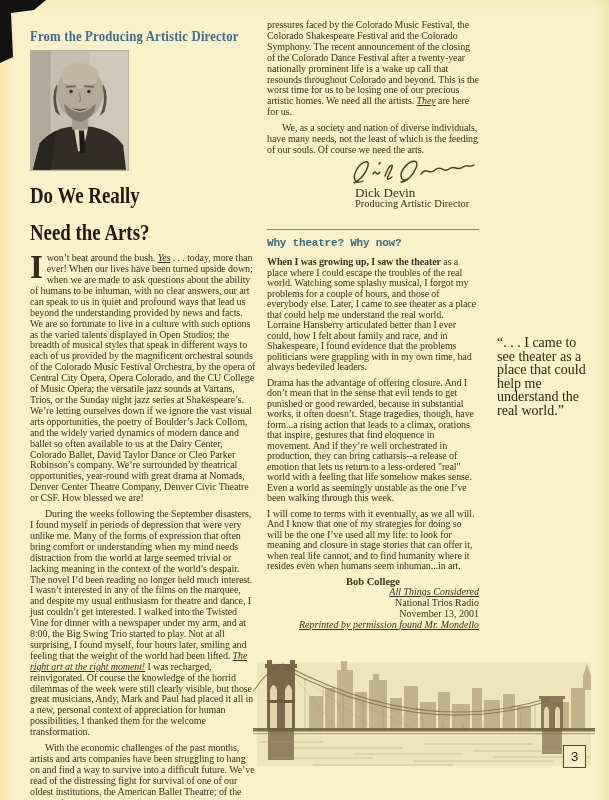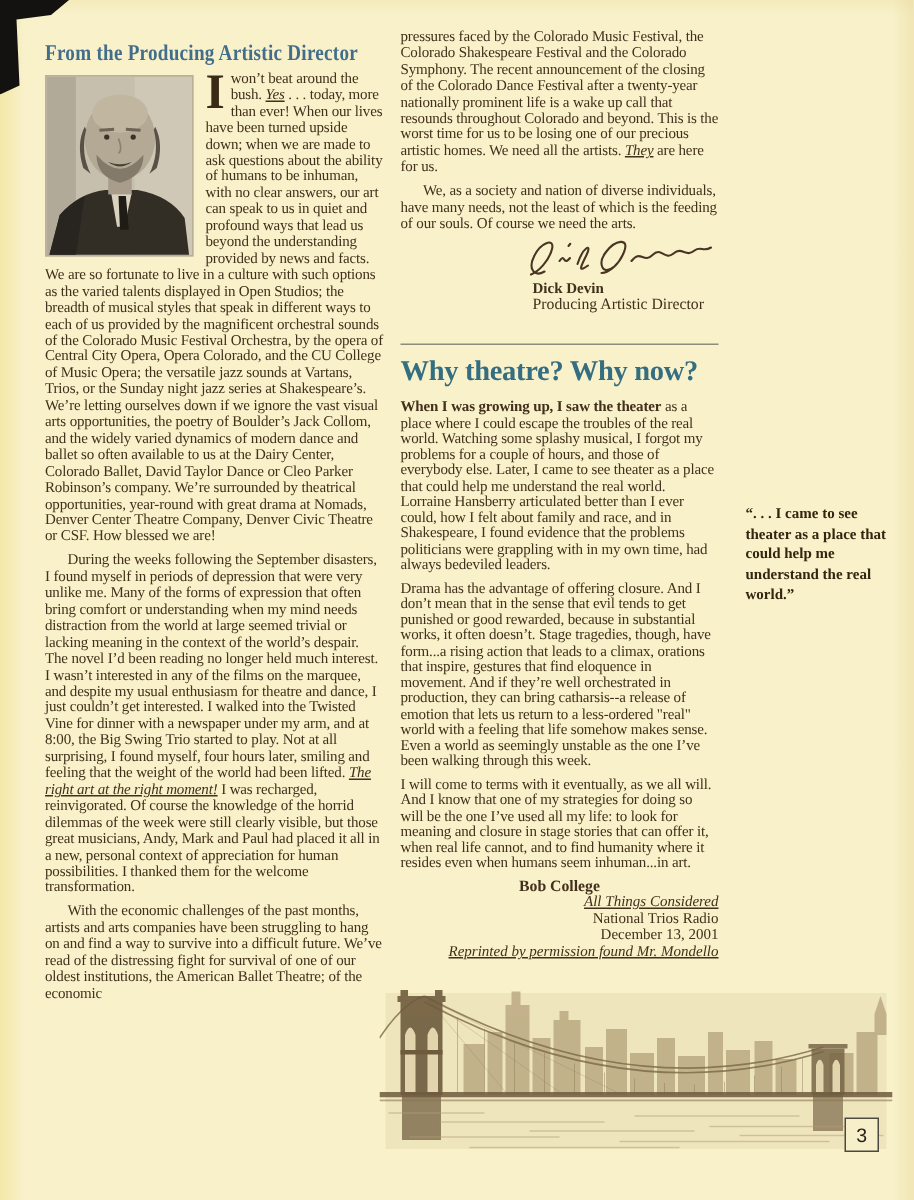--- a/index.html
+++ b/index.html
@@ -42,35 +42,36 @@
   .dropcap{
     float:left;font-weight:bold;font-size:33px;line-height:27px;
     padding:1px 4px 0 0;color:#3a2b16;
   }
   .it{font-style:italic;text-decoration:underline;}
   .bd{font-weight:bold;text-align:center;}
   
   .col-right-top{position:absolute;left:267px;top:20px;width:212px;}
   .sigblock{margin:-4px 0 0 82px;}
   .sig{display:block;width:150px;height:30px;}
-  .signame{font-size:10px;line-height:11px;color:#41301b;margin-left:6px;font-weight:bold;}
+  .signame{font-size:13px;line-height:11px;color:#41301b;margin-left:6px;}
   .sigrole{font-size:10.5px;line-height:11px;color:#41301b;margin-left:6px;}
   
   .why{position:absolute;left:267px;top:229px;width:212px;z-index:2;}
   .rule{border-top:1.5px solid #8e8c7c;margin:0 0 7px 0;}
   .why-h{
-    margin:0 0 8px 0;font-size:19px;font-weight:bold;color:#356e80;
+    margin:0 0 8px 0;font-size:11px;font-weight:bold;color:#356e80;
     letter-spacing:-.2px;
+    font-family:Liberation Mono, monospace;
   }
   .attrib{margin-top:2px;text-align:right;font-size:10px;line-height:10.8px;color:#41301b;}
   .attrib .a-name{font-size:10.5px;}
   
   .pullquote{
     position:absolute;left:497px;top:336px;width:97px;z-index:2;
-    font-weight:bold;font-size:10px;line-height:13.5px;color:#33250f;
+    font-weight:normal;font-size:14px;line-height:13.5px;color:#33250f;
   }
   
   .bridge{position:absolute;left:253px;top:656px;width:342px;height:116px;z-index:1;}
   .bridge svg{display:block;width:100%;height:100%;}
   
   .pagebox{
     position:absolute;left:563px;top:745px;width:21px;height:21px;z-index:3;
     border:1.5px solid #4c4a40;background:#f6efc9;color:#26231c;
     display:flex;align-items:center;justify-content:center;
     font-family:"Liberation Sans","DejaVu Sans",sans-serif;font-size:13px;
@@ -101,20 +102,23 @@
         <path d="M73,36 Q77,52 70,66 L75,62 Q80,46 74,34 Z" fill="#5a5146"></path>
         <path d="M34,53 Q50,72 66,53 Q66,68 50,72 Q34,68 34,53 Z" fill="#847a69"></path>
         <path d="M42,58 Q50,64 58,58 Q50,61 42,58 Z" fill="#4a4438"></path>
         <circle cx="41" cy="41" r="1.8" fill="#38322a"></circle>
         <circle cx="59" cy="41" r="1.8" fill="#38322a"></circle>
         <rect x="36" y="35" width="10" height="2" fill="#6d6456" transform="rotate(-4 41 36)"></rect>
         <rect x="54" y="35" width="10" height="2" fill="#6d6456" transform="rotate(4 59 36)"></rect>
         <path d="M49,42 Q52,50 49,52" stroke="#8b8170" stroke-width="1.2" fill="none"></path>
       </svg>
     </div>
+    <h1 class="title"><span class="tline">Do We Really</span><br>
+      <span class="tline">Need the Arts?</span>
+    </h1>
     <p class="body"><span class="dropcap">I</span><span><span>won’t beat around the bush.  </span><span class="it">Yes</span><span> . . . today, more than ever!  When our lives have been turned upside down; when we are made to ask questions about the ability of humans to be inhuman, with no clear answers, our art can speak to us in quiet and profound ways that lead us beyond the understanding provided by news and facts.   We are so fortunate to live in a culture with such options as the varied talents displayed in Open Studios; the breadth of musical styles that speak in different ways to each of us provided by the magnificent orchestral sounds of the Colorado Music Festival Orchestra, by the opera of Central City Opera, Opera Colorado, and the CU College of Music Opera; the versatile jazz sounds at Vartans, Trios, or the Sunday night jazz series at Shakespeare’s.  We’re letting ourselves down if we ignore the vast visual arts opportunities, the poetry of Boulder’s Jack Collom, and the widely varied dynamics of modern dance and ballet so often available to us at the Dairy Center, Colorado Ballet, David Taylor Dance or Cleo Parker Robinson’s company.  We’re surrounded by theatrical opportunities, year-round with great drama at Nomads, Denver Center Theatre Company, Denver Civic Theatre or CSF. How blessed we are!</span></span></p>
     <p class="body ind"><span>During the weeks following the September disasters, I found myself in periods of depression that were very unlike me.  Many of the forms of expression that often bring comfort or understanding when my mind needs distraction from the world at large seemed trivial or lacking meaning in the context of the world’s despair.  The novel I’d been reading no longer held much interest.  I wasn’t interested in any of the films on the marquee, and despite my usual enthusiasm for theatre and dance, I just couldn’t get interested.  I walked into the Twisted Vine for dinner with a newspaper under my arm, and at 8:00, the Big Swing Trio started to play. Not at all surprising, I found myself, four hours later, smiling and feeling that the weight of the world had been lifted.  </span><span class="it">The right art at the right moment!</span><span>  I was recharged, reinvigorated.  Of course the knowledge of the horrid dilemmas of the week were still clearly visible, but those great musicians, Andy, Mark and Paul had placed it all in a new, personal context of appreciation for human possibilities.  I thanked them for the welcome transformation.</span></p>
     <p class="body ind"><span>With the economic challenges of the past months, artists and arts companies have been struggling to hang on and find a way to survive into a difficult future.  We’ve read of the distressing fight for survival of one of our oldest institutions, the American Ballet Theatre; of the economic</span></p>
   </div>
 
   <div class="col-right-top">
     <p class="body"><span>pressures faced by the Colorado Music Festival, the Colorado Shakespeare Festival and the Colorado Symphony.  The recent announcement of the closing of the Colorado Dance Festival after a twenty-year nationally prominent life is a wake up call that resounds throughout Colorado and beyond.  This is the worst time for us to be losing one of our precious artistic homes. We need all the artists. </span><span class="it">They</span><span> are here for us.</span></p>
     <p class="body ind"><span>We, as a society and nation of diverse individuals, have many needs, not the least of which is the feeding of our souls. Of course we need the arts.</span></p>
     <div class="sigblock">
       <svg class="sig" viewBox="0 0 150 30" aria-hidden="true">
@@ -135,21 +139,21 @@
   <div class="why">
     <div class="rule"></div>
     <h2 class="why-h">Why theatre? Why now?</h2>
     <p class="body tight"><span class="bd">When I was growing up, I saw the theater</span><span> as a place where I could escape the troubles of the real world. Watching some splashy musical, I forgot my problems for a couple of hours, and those of everybody else. Later, I came to see theater as a place that could help me understand the real world. Lorraine Hansberry articulated better than I ever could, how I felt about family and race, and in Shakespeare, I found evidence that the problems politicians were grappling with in my own time, had always bedeviled leaders.</span></p>
     <p class="body tight"><span>Drama has the advantage of offering closure. And I don’t mean that in the sense that evil tends to get punished or good rewarded, because in substantial works, it often doesn’t. Stage tragedies, though, have form...a rising action that leads to a climax, orations that inspire, gestures that find eloquence in movement. And if they’re well orchestrated in production, they can bring catharsis--a release of emotion that lets us return to a less-ordered "real" world with a feeling that life somehow makes sense. Even a world as seemingly unstable as the one I’ve been walking through this week.</span></p>
     <p class="body tight"><span>I will come to terms with it eventually, as we all will. And I know that one of my strategies for doing so will be the one I’ve used all my life: to look for meaning and closure in stage stories that can offer it, when real life cannot, and to find humanity where it resides even when humans seem inhuman...in art.</span></p>
     <div class="attrib">
       <div class="a-name bd">Bob College</div>
       <div class="it">All Things Considered</div>
       <div>National Trios Radio</div>
-      <div>December 13, 2001</div>
+      <div>November 13, 2001</div>
       <div class="it">Reprinted by permission found Mr. Mondello</div>
     </div>
   </div>
 
   <div class="pullquote">“. . . I came to see theater as a place that could help me understand the real world.”</div>
 
   <div class="bridge">
     <svg viewBox="0 0 342 116" aria-hidden="true">
       <rect x="4" y="6" width="334" height="104" fill="#e7dab2" opacity=".55"></rect>
 

